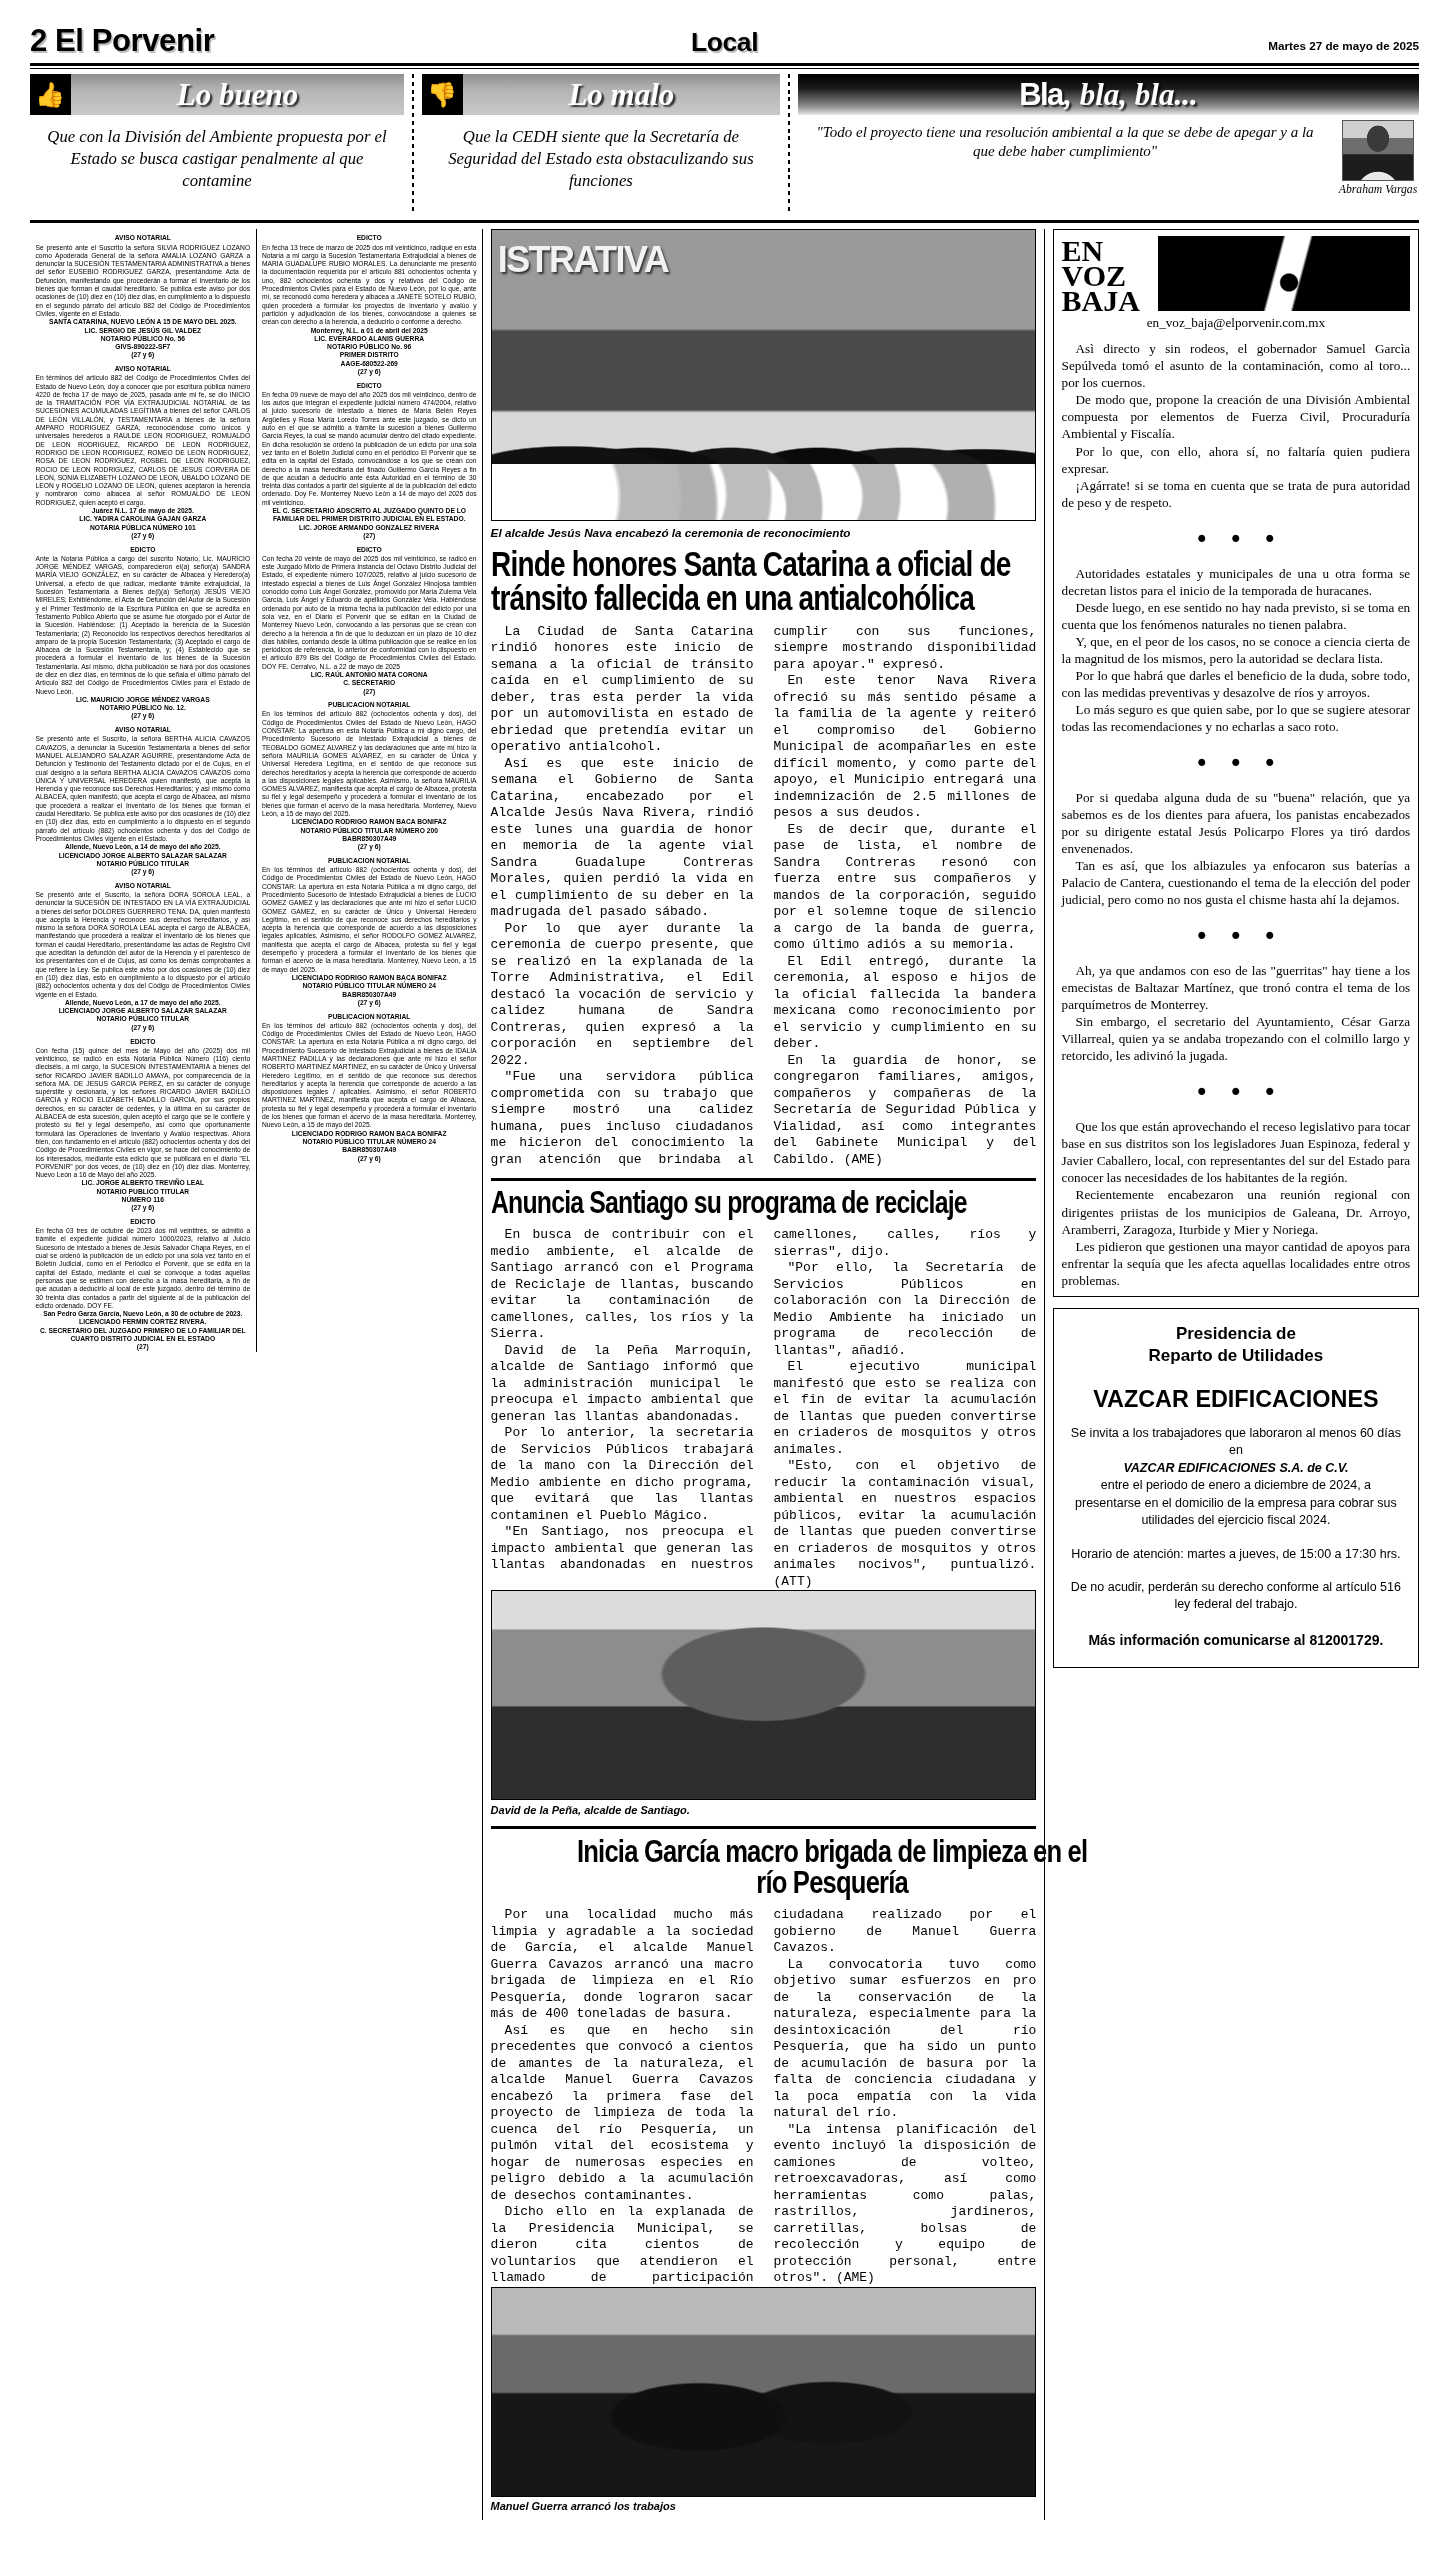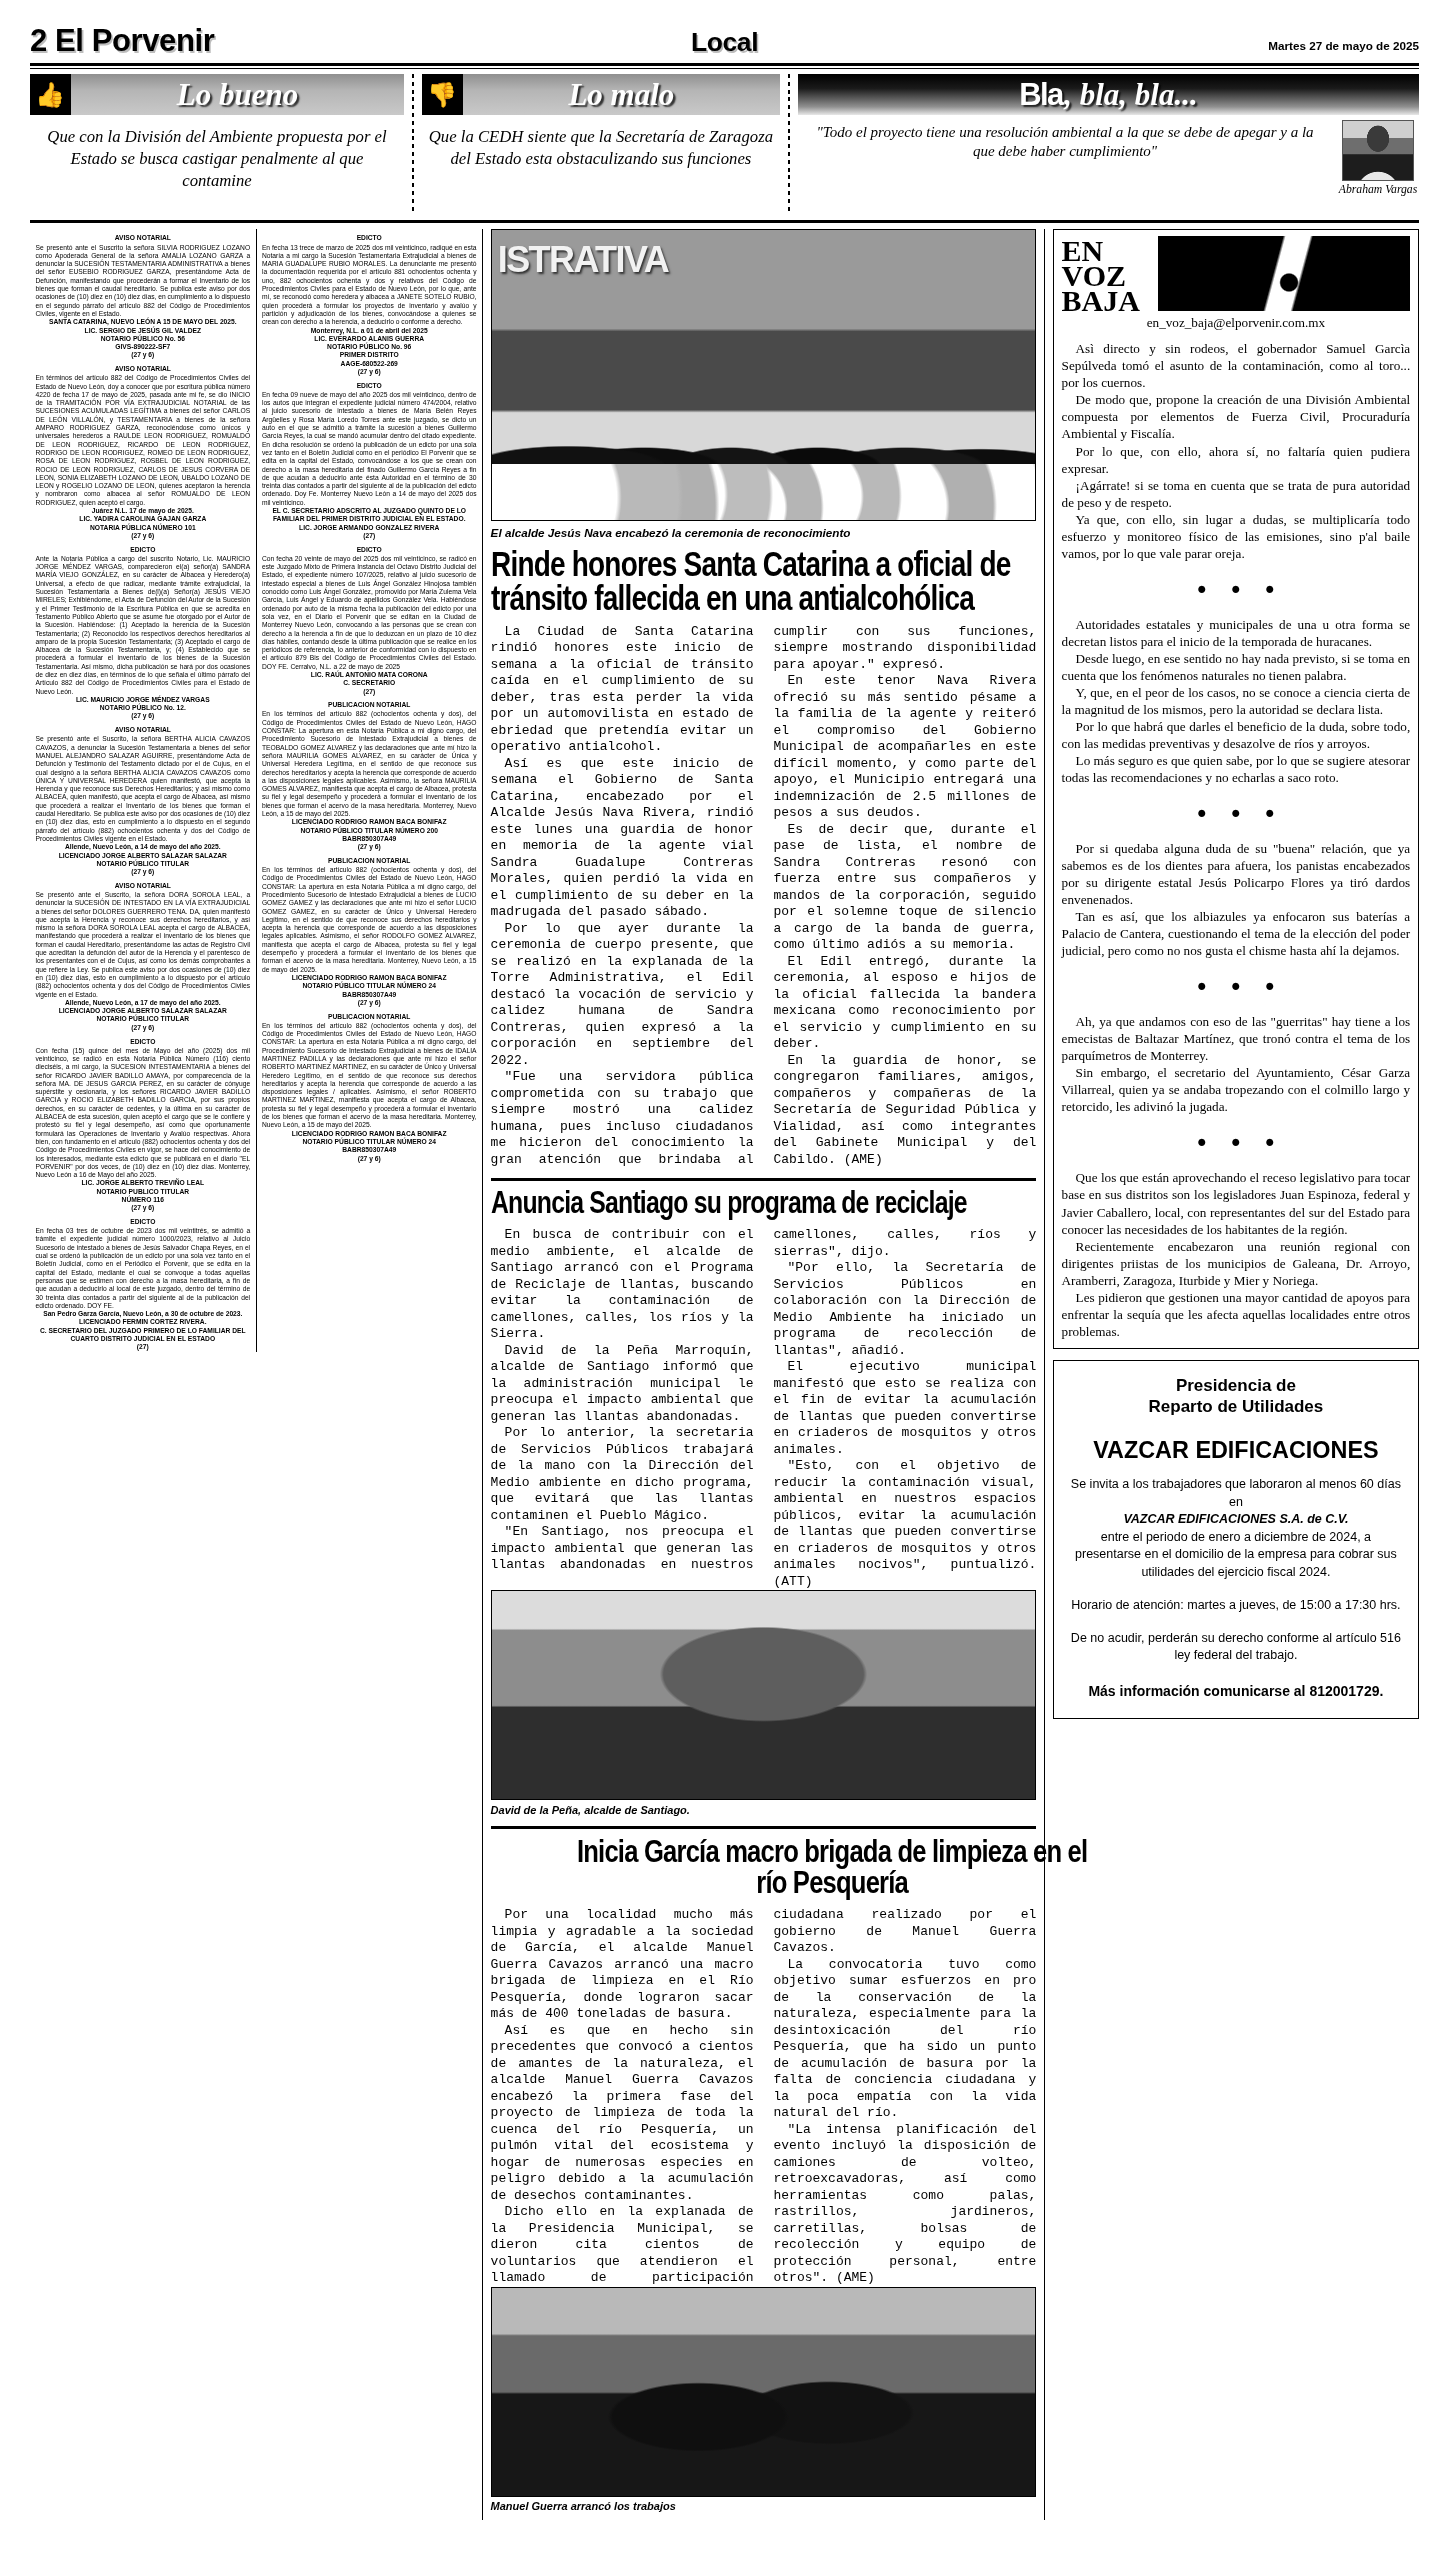--- a/index.html
+++ b/index.html
@@ -253,21 +253,21 @@
       <div class="op-text">Que con la División del Ambiente propuesta por el Estado se busca castigar penalmente al que contamine</div>
     </div>
 
     <div class="op-divider"></div>
 
     <div class="op-col bad">
       <div class="op-banner">
         <div class="thumb-box">👎</div>
         <div class="op-banner-title">Lo malo</div>
       </div>
-      <div class="op-text">Que la CEDH siente que la Secretaría de Zaragoza del Estado esta obstaculizando sus funciones</div>
+      <div class="op-text">Que la CEDH siente que la Secretaría de Seguridad del Estado esta obstaculizando sus funciones</div>
     </div>
 
     <div class="op-divider"></div>
 
     <div class="op-col bla">
       <div class="op-banner dark">
         <div class="op-banner-title bla">
           <span class="bold-bla">Bla</span>
             <span>, bla, bla...</span>
         </div>
@@ -436,21 +436,20 @@
             <div>BAJA</div>
           </div>
           <div class="voz-art"></div>
         </div>
         <div class="voz-mail">en_voz_baja@elporvenir.com.mx</div>
         <div class="voz-body" id="voz-body">
             <p>Asì directo y sin rodeos, el gobernador Samuel Garcìa Sepúlveda tomó el asunto de la contaminación, como al toro... por los cuernos.</p>
             <p>De modo que, propone la creación de una División Ambiental compuesta por elementos de Fuerza Civil, Procuraduría Ambiental y Fiscalía.</p>
             <p>Por lo que, con ello, ahora sí, no faltaría quien pudiera expresar.</p>
             <p>¡Agárrate!  si se toma en cuenta que se trata de pura autoridad de peso y de respeto.</p>
-            <p>Ya que, con ello, sin lugar a dudas, se multiplicaría todo esfuerzo y monitoreo físico de las emisiones, sino p'al baile vamos, por lo que vale parar oreja.</p>
             <div class="voz-dots">●  ●  ●</div>
             <p>Autoridades estatales y municipales de una u otra forma se decretan listos para el inicio de la temporada de huracanes.</p>
             <p>Desde luego, en ese sentido no hay nada previsto, si se toma en cuenta que los fenómenos naturales no tienen palabra.</p>
             <p>Y, que, en el peor de los casos, no se conoce a ciencia cierta de la magnitud de los mismos, pero la autoridad se declara lista.</p>
             <p>Por lo que habrá que darles el beneficio de la duda, sobre todo, con las medidas preventivas y desazolve de ríos y arroyos.</p>
             <p>Lo más seguro es que quien sabe, por lo que se sugiere atesorar todas las recomendaciones y no echarlas a saco roto.</p>
             <div class="voz-dots">●  ●  ●</div>
             <p>Por si quedaba alguna duda de su "buena" relación, que ya sabemos es de los dientes para afuera, los panistas encabezados por su dirigente estatal Jesús Policarpo Flores ya tiró dardos envenenados.</p>
             <p>Tan es así, que los albiazules ya enfocaron sus baterías a Palacio de Cantera, cuestionando el tema de la elección del poder judicial, pero como no nos gusta el chisme hasta ahí la dejamos.</p>
             <div class="voz-dots">●  ●  ●</div>

